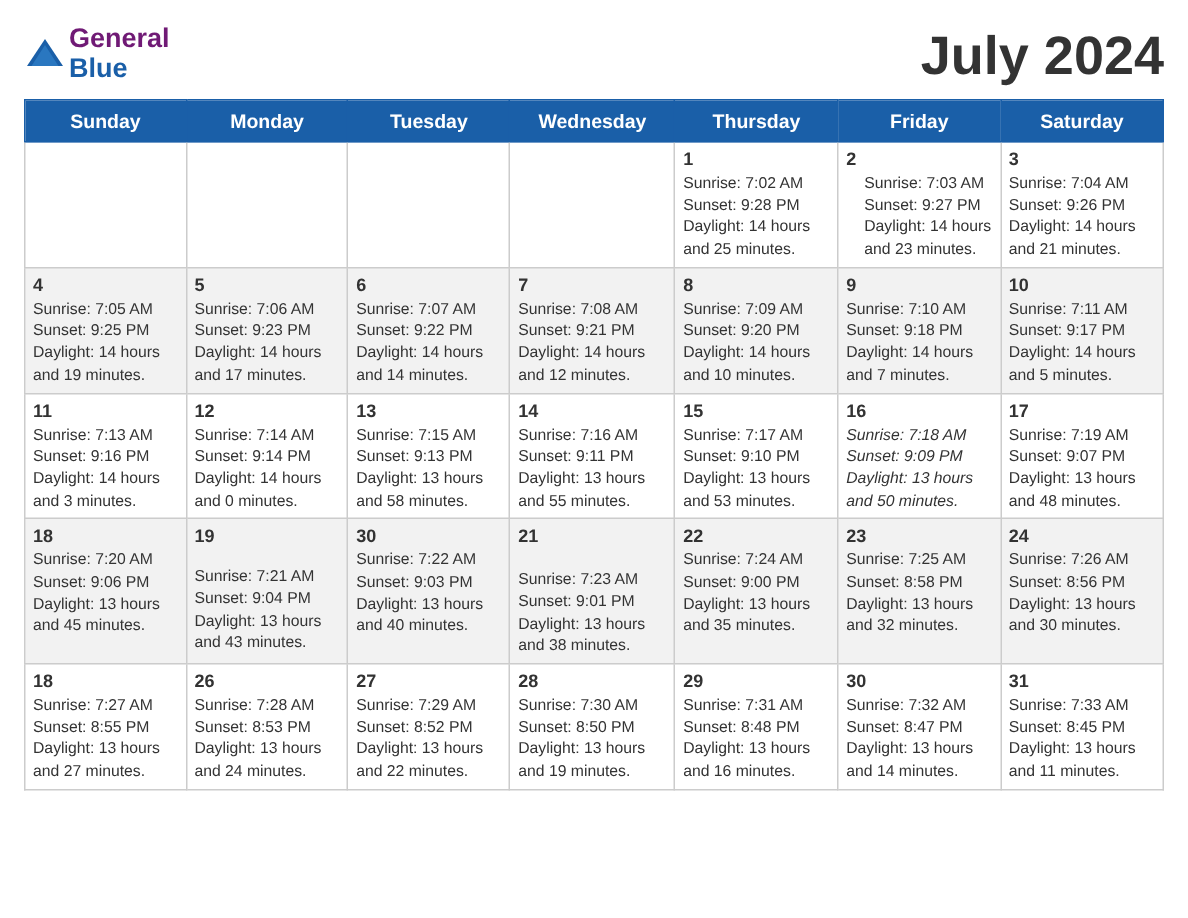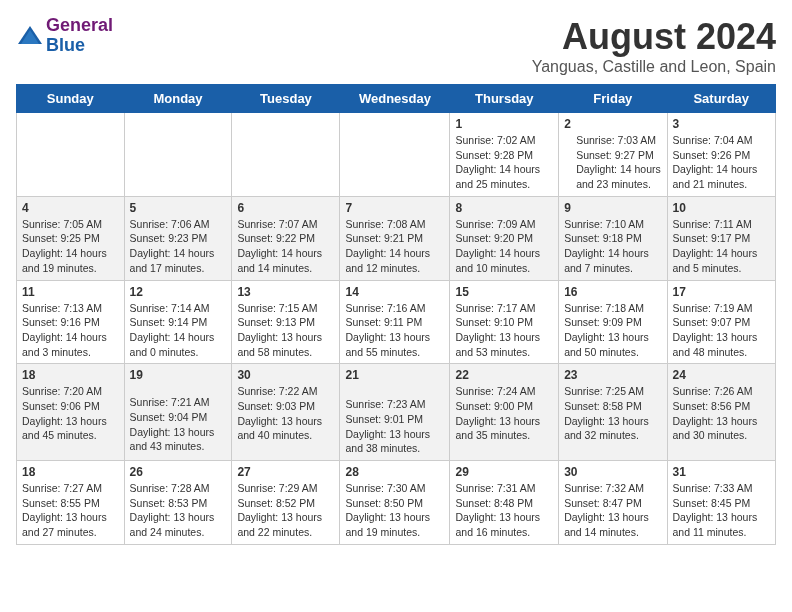--- a/index.html
+++ b/index.html
@@ -100,22 +100,21 @@
     <svg class="logo-icon" viewBox="0 0 28 28">
       <polygon points="14,4 26,22 2,22" fill="#1a5fa8"></polygon>
       <polygon points="14,8 23,22 5,22" fill="#3a8fd8" opacity="0.5"></polygon>
     </svg>
     <div class="logo-text">
       <span class="logo-general">General</span>
       <span class="logo-blue">Blue</span>
     </div>
   </div>
   <div class="title-section">
-    <div class="month-year">August 2024</div>
-    <div class="location">Yanguas, Castille and Leon, Spain</div>
+    <div class="month-year">July 2024</div>
   </div>
 </div>
 
 <table class="calendar">
   <thead>
     <tr>
     <th>Sunday</th>
         <th>Monday</th>
         <th>Tuesday</th>
         <th>Wednesday</th>
@@ -234,21 +233,21 @@
         </td>
         <td>
           <span class="day-num">15</span>
           <div class="cell-content" style="white-space: pre-line;">Sunrise: 7:17 AM
 Sunset: 9:10 PM
 Daylight: 13 hours
 and 53 minutes.</div>
         </td>
         <td>
           <span class="day-num">16</span>
-          <div class="cell-content" style="white-space: pre-line;">Sunrise: 7:18 AM
+          <div class="cell-content" style="white-space: pre-line; font-style: italic;">Sunrise: 7:18 AM
 Sunset: 9:09 PM
 Daylight: 13 hours
 and 50 minutes.</div>
         </td>
         <td>
           <span class="day-num">17</span>
           <div class="cell-content" style="white-space: pre-line;">Sunrise: 7:19 AM
 Sunset: 9:07 PM
 Daylight: 13 hours
 and 48 minutes.</div>

